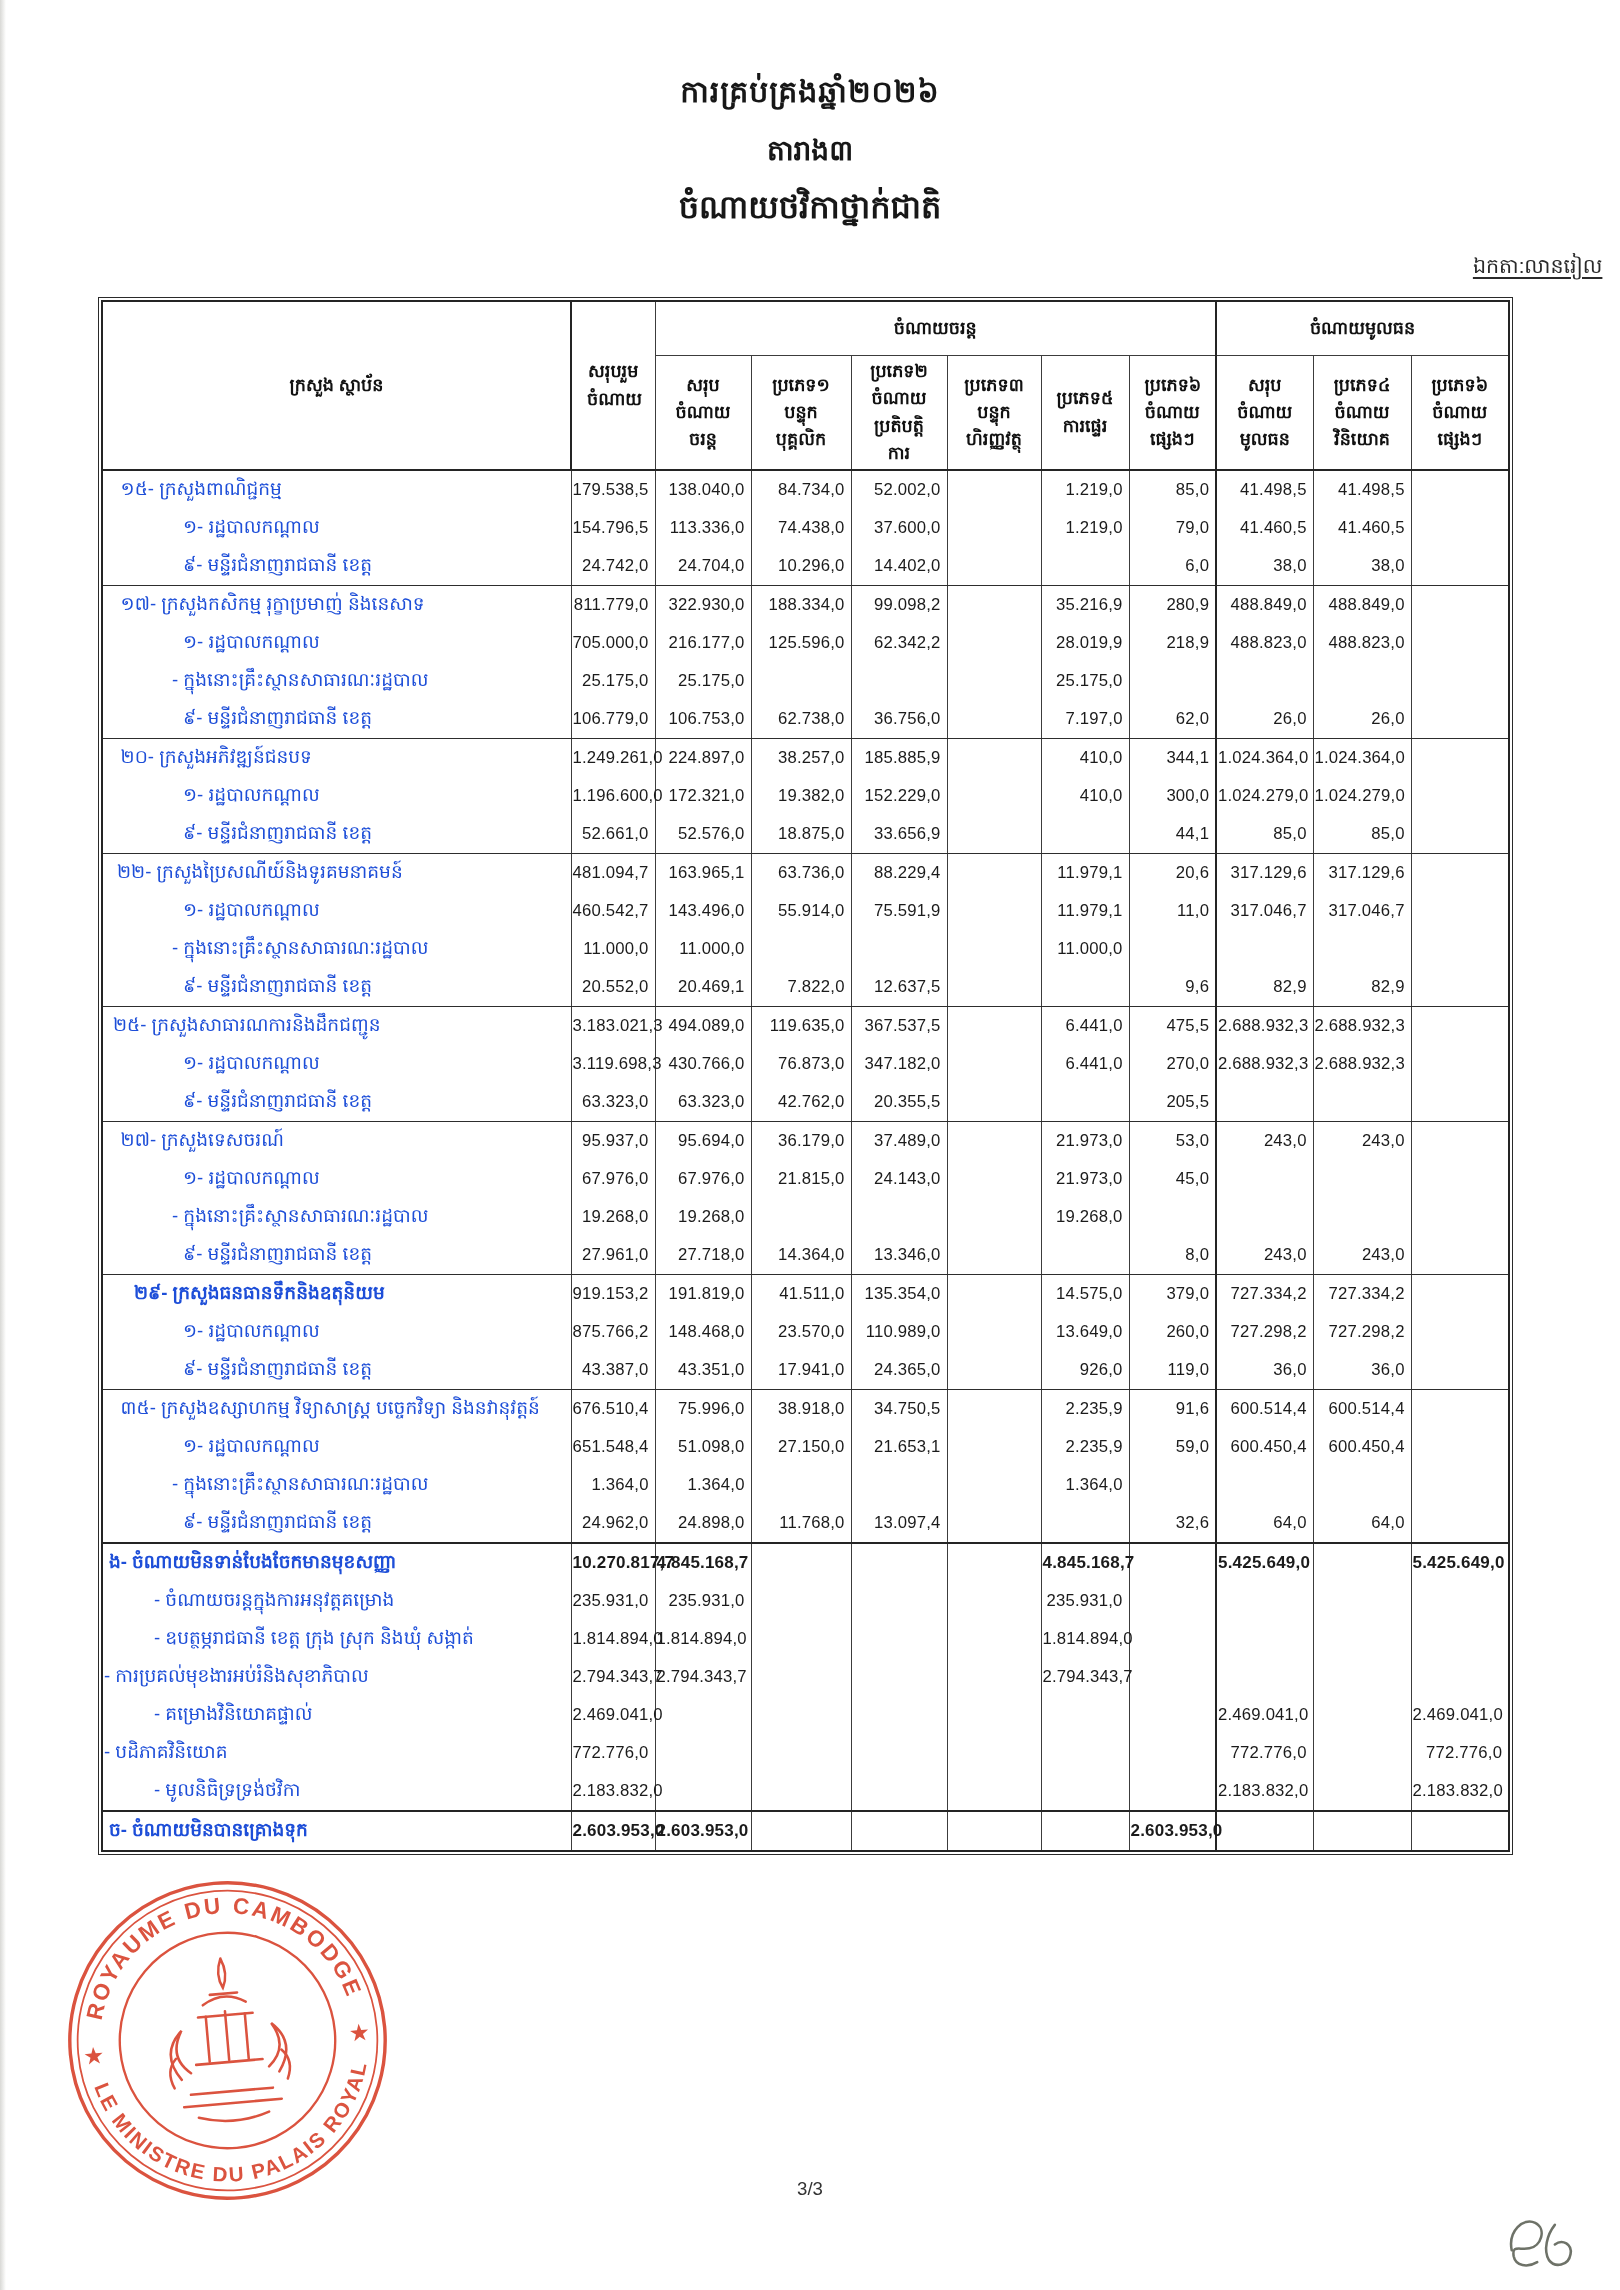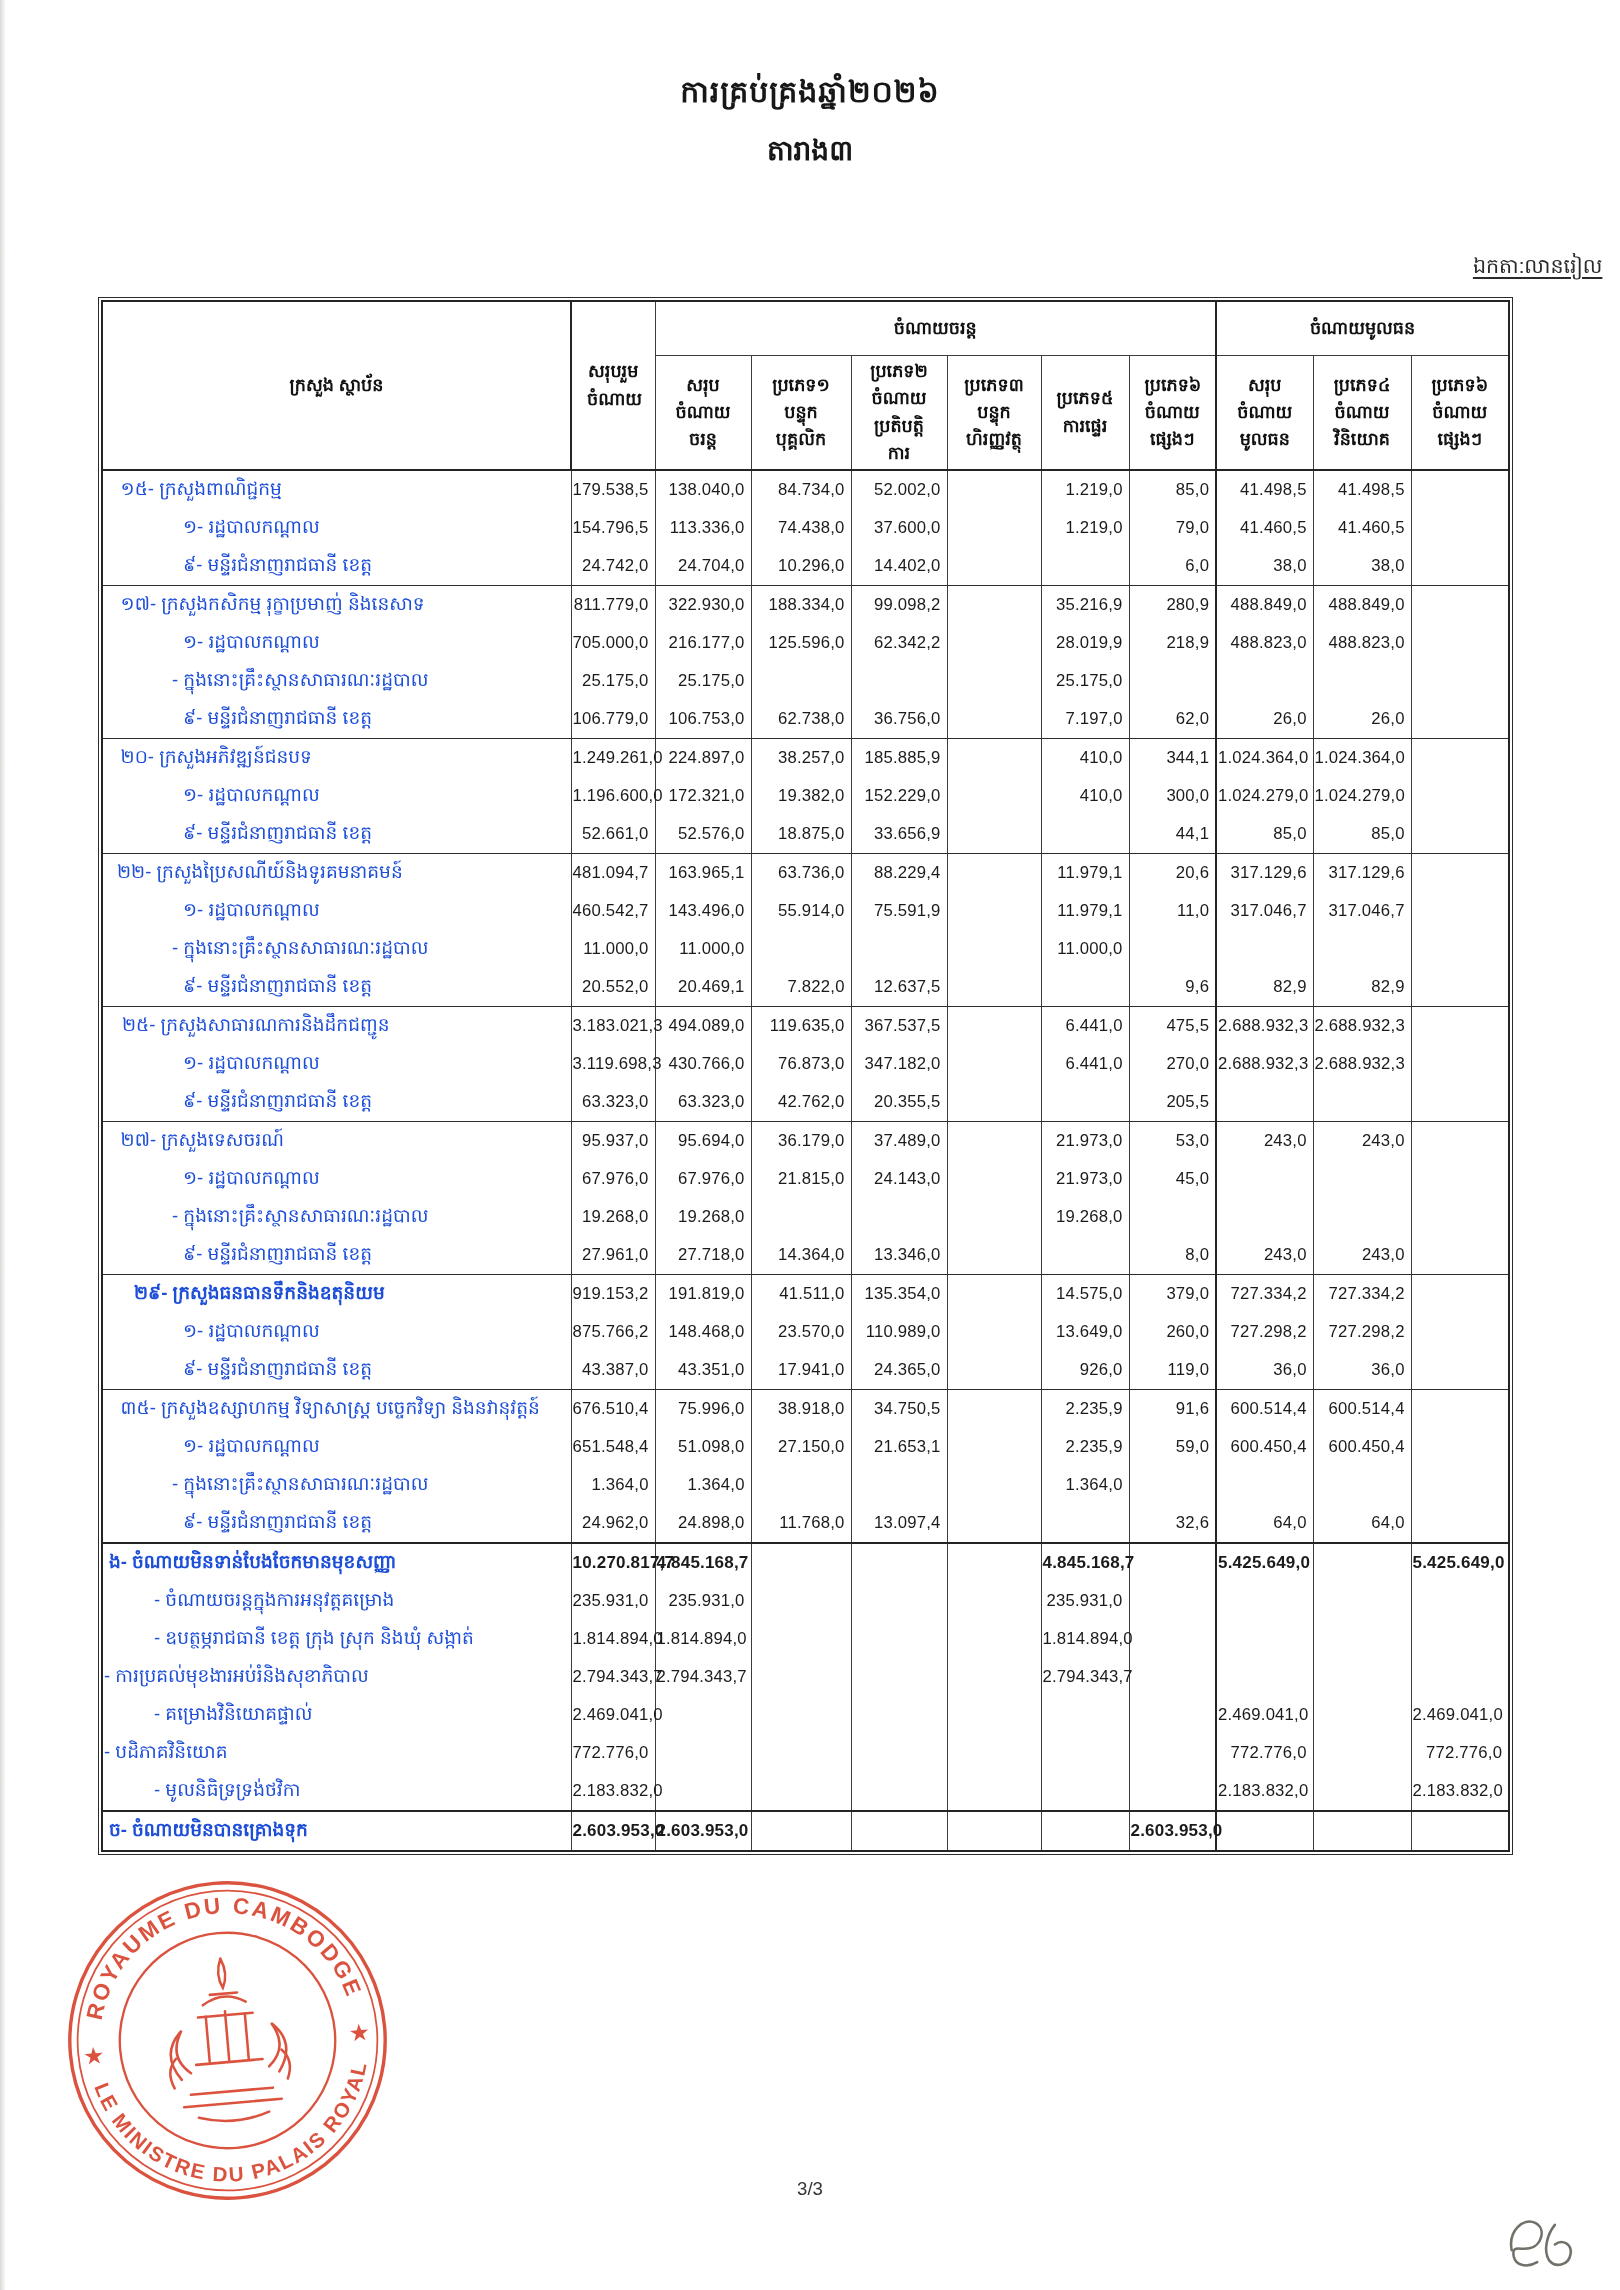--- a/index.html
+++ b/index.html
@@ -62,20 +62,21 @@
 </style>
 </head>
 <body>
 
 <div class="page">
   <div class="scan-edge"></div>
 
   <div class="title-block">
     <div class="title-line t1">ការគ្រប់គ្រងឆ្នាំ២០២៦</div>
     <div class="title-line t2">តារាង៣</div>
+    <div class="title-line t3">ចំណាយថវិកាថ្នាក់ជាតិ</div>
   </div>
 
   <div class="unit-note">ឯកតា:លានរៀល</div>
 
   <table class="budget">
     <colgroup>
       <col class="c-min">
         <col style="width:84px">
         <col style="width:96px">
         <col style="width:100px">
@@ -300,21 +301,21 @@
           <td class="num">7.822,0</td>
           <td class="num">12.637,5</td>
           <td class="num"></td>
           <td class="num"></td>
           <td class="num">9,6</td>
           <td class="num">82,9</td>
           <td class="num">82,9</td>
           <td class="num"></td>
         </tr>
         <tr>
-          <td class="lbl" style="padding-left: 19px;">២៥- ក្រសួងសាធារណការនិងដឹកជញ្ជូន</td>
+          <td class="lbl" style="padding-left: 10px;">២៥- ក្រសួងសាធារណការនិងដឹកជញ្ជូន</td>
           <td class="num">3.183.021,3</td>
           <td class="num">494.089,0</td>
           <td class="num">119.635,0</td>
           <td class="num">367.537,5</td>
           <td class="num"></td>
           <td class="num">6.441,0</td>
           <td class="num">475,5</td>
           <td class="num">2.688.932,3</td>
           <td class="num">2.688.932,3</td>
           <td class="num"></td>

